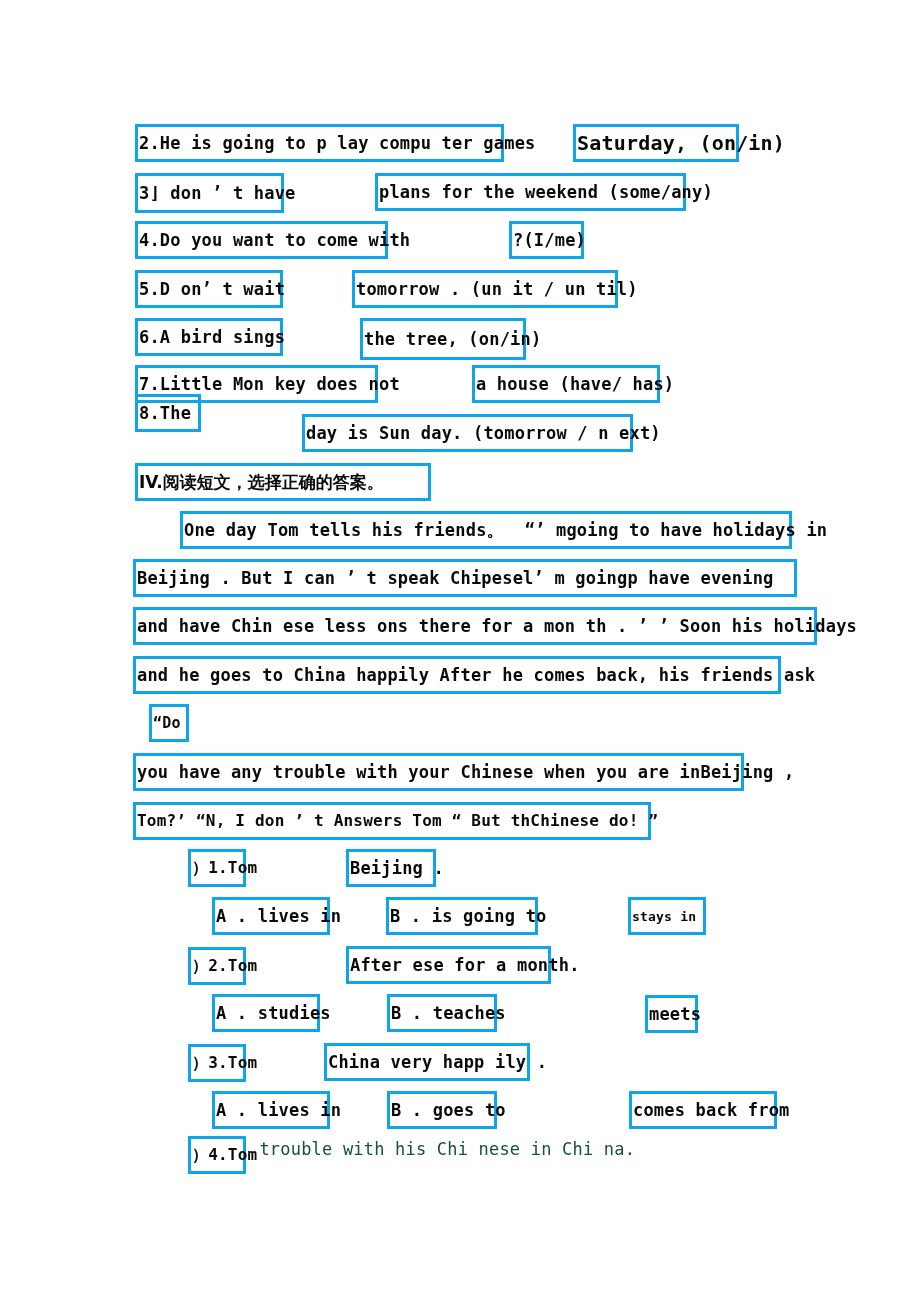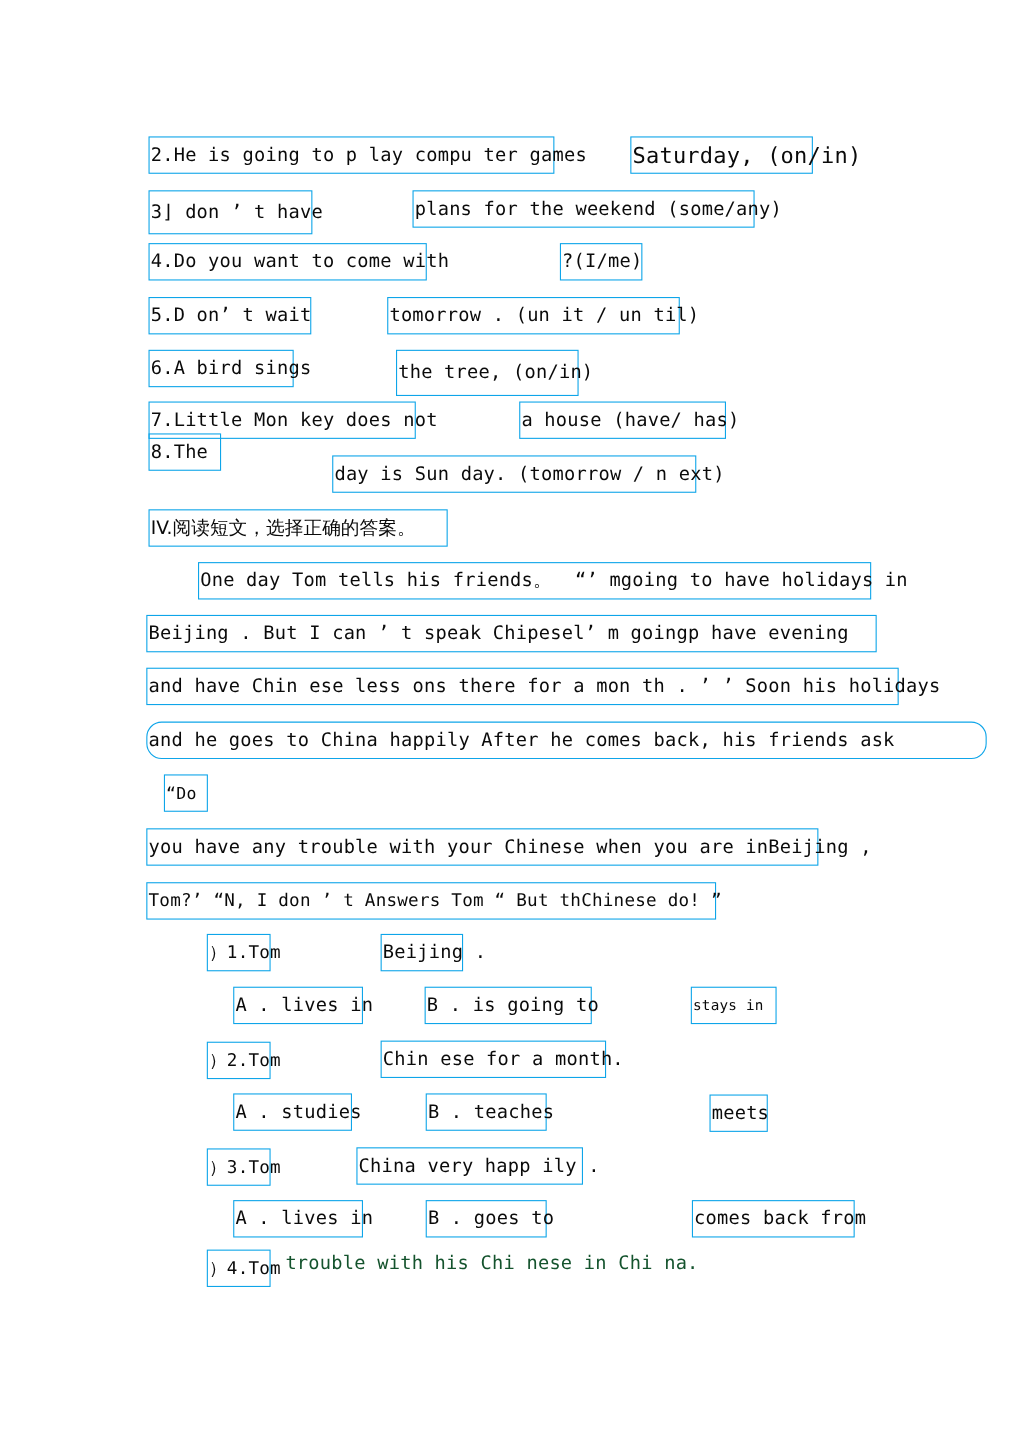--- a/index.html
+++ b/index.html
@@ -21,30 +21,31 @@
     position: absolute;
     left: 0; top: 0;
     width: 920px;
     height: 1303px;
   }
 
   
   .box {
     position: absolute;
     box-sizing: border-box;
-    border: 1px solid #0ea5e9;
+    border: 3px solid #0ea5e9;
     background: transparent;
     white-space: pre;
     line-height: 1;
     display: flex;
     align-items: center;
     padding: 16px 1px;
     font-family: "DejaVu Sans Mono", "Liberation Mono", monospace;
     letter-spacing: 0.2px;
     color: #0a0a0a;
+    font-weight: bold;
   }
   
   .plain {
     position: absolute;
     white-space: pre;
     line-height: 1;
     font-family: "DejaVu Sans Mono", "Liberation Mono", monospace;
     letter-spacing: 0.2px;
     color: #14532d;
   }
@@ -60,48 +61,48 @@
 
   <div id="fill-blanks">
       <div class="box" style="left: 135px; top: 124px; width: 369px; height: 31px; font-size: 17px;">2.He is going to p lay compu ter games</div>
       <div class="box" style="left: 573px; top: 124px; width: 166px; height: 31px; font-size: 20px;">Saturday, (on/in)</div>
       <div class="box" style="left: 135px; top: 173px; width: 149px; height: 40px; font-size: 17px;">3⌋ don ’ t have</div>
       <div class="box" style="left: 375px; top: 173px; width: 311px; height: 30px; font-size: 17px;">plans for the weekend (some/any)</div>
       <div class="box" style="left: 135px; top: 221px; width: 253px; height: 30px; font-size: 17px;">4.Do you want to come with</div>
       <div class="box" style="left: 474px; top: 221px; width: 75px; height: 30px; font-size: 17px; margin-left: 35px;">?(I/me)</div>
       <div class="box" style="left: 135px; top: 270px; width: 148px; height: 30px; font-size: 17px;">5.D on’ t wait</div>
       <div class="box" style="left: 352px; top: 270px; width: 266px; height: 30px; font-size: 17px;">tomorrow . (un it / un til)</div>
-      <div class="box" style="left: 135px; top: 318px; width: 132px; height: 30px; font-size: 17px;">6.A bird sings</div>
+      <div class="box" style="left: 135px; top: 318px; width: 148px; height: 30px; font-size: 17px;">6.A bird sings</div>
       <div class="box" style="left: 360px; top: 318px; width: 166px; height: 42px; font-size: 17px;">the tree, (on/in)</div>
       <div class="box" style="left: 135px; top: 365px; width: 243px; height: 30px; font-size: 17px;">7.Little Mon key does not</div>
       <div class="box" style="left: 472px; top: 365px; width: 188px; height: 30px; font-size: 17px;">a house (have/ has)</div>
       <div class="box" style="left: 135px; top: 394px; width: 66px; height: 30px; font-size: 17px;">8.The</div>
       <div class="box" style="left: 302px; top: 414px; width: 331px; height: 30px; font-size: 17px;">day is Sun day. (tomorrow / n ext)</div>
     </div>
 
-  <div class="box cjk" id="section-heading" style="left: 135px; top: 463px; width: 272px; height: 30px; font-size: 17px;">IV.阅读短文，选择正确的答案。</div>
+  <div class="box cjk" id="section-heading" style="left: 135px; top: 463px; width: 296px; height: 30px; font-size: 17px;">IV.阅读短文，选择正确的答案。</div>
 
   <div id="passage">
       <div class="box" style="left: 180px; top: 511px; width: 612px; height: 30px; font-size: 17px;">One day Tom tells his friends。  “’ mgoing to have holidays in</div>
       <div class="box" style="left: 133px; top: 559px; width: 664px; height: 30px; font-size: 17px;">Beijing . But I can ’ t speak Chipesel’ m goingp have evening</div>
       <div class="box" style="left: 133px; top: 607px; width: 684px; height: 30px; font-size: 17px;">and have Chin ese less ons there for a mon th . ’ ’ Soon his holidays</div>
-      <div class="box" style="left: 133px; top: 656px; width: 764px; height: 30px; font-size: 17px; border-radius: 14px;">and he goes to China happily After he comes back, his friends ask</div>
+      <div class="box" style="left: 133px; top: 656px; width: 648px; height: 30px; font-size: 17px;">and he goes to China happily After he comes back, his friends ask</div>
       <div class="box" style="left: 149px; top: 704px; width: 40px; height: 29px; font-size: 15px;">“Do</div>
       <div class="box" style="left: 133px; top: 753px; width: 611px; height: 30px; font-size: 17px;">you have any trouble with your Chinese when you are inBeijing ,</div>
       <div class="box" style="left: 133px; top: 802px; width: 518px; height: 30px; font-size: 16px;">Tom?’ “N, I don ’ t Answers Tom “ But thChinese do! ”</div>
     </div>
 
   <div id="mcq">
       <div class="box" style="left: 188px; top: 849px; width: 58px; height: 28px; font-size: 16px;">）1.Tom</div>
-      <div class="box" style="left: 346px; top: 849px; width: 75px; height: 29px; font-size: 17px;">Beijing .</div>
+      <div class="box" style="left: 346px; top: 849px; width: 90px; height: 29px; font-size: 17px;">Beijing .</div>
       <div class="box" style="left: 212px; top: 897px; width: 118px; height: 30px; font-size: 17px;">A . lives in</div>
       <div class="box" style="left: 386px; top: 897px; width: 152px; height: 30px; font-size: 17px;">B . is going to</div>
       <div class="box" style="left: 628px; top: 897px; width: 78px; height: 30px; font-size: 13px;">stays in</div>
       <div class="box" style="left: 188px; top: 947px; width: 58px; height: 28px; font-size: 16px;">）2.Tom</div>
-      <div class="box" style="left: 346px; top: 946px; width: 205px; height: 30px; font-size: 17px;">Chin ese for a month.</div>
+      <div class="box" style="left: 346px; top: 946px; width: 205px; height: 30px; font-size: 17px;">After ese for a month.</div>
       <div class="box" style="left: 212px; top: 994px; width: 108px; height: 30px; font-size: 17px;">A . studies</div>
       <div class="box" style="left: 387px; top: 994px; width: 110px; height: 30px; font-size: 17px;">B . teaches</div>
       <div class="box" style="left: 629px; top: 995px; width: 53px; height: 29px; font-size: 17px; margin-left: 16px;">meets</div>
       <div class="box" style="left: 188px; top: 1044px; width: 58px; height: 28px; font-size: 16px;">）3.Tom</div>
       <div class="box" style="left: 324px; top: 1043px; width: 206px; height: 30px; font-size: 17px;">China very happ ily .</div>
       <div class="box" style="left: 212px; top: 1091px; width: 118px; height: 30px; font-size: 17px;">A . lives in</div>
       <div class="box" style="left: 387px; top: 1091px; width: 110px; height: 30px; font-size: 17px;">B . goes to</div>
       <div class="box" style="left: 629px; top: 1091px; width: 148px; height: 30px; font-size: 17px;">comes back from</div>
       <div class="box" style="left: 188px; top: 1136px; width: 58px; height: 28px; font-size: 16px;">）4.Tom</div>
       <div class="plain" style="left: 249px; top: 1141px; font-size: 17px;"> trouble with his Chi nese in Chi na.</div>

